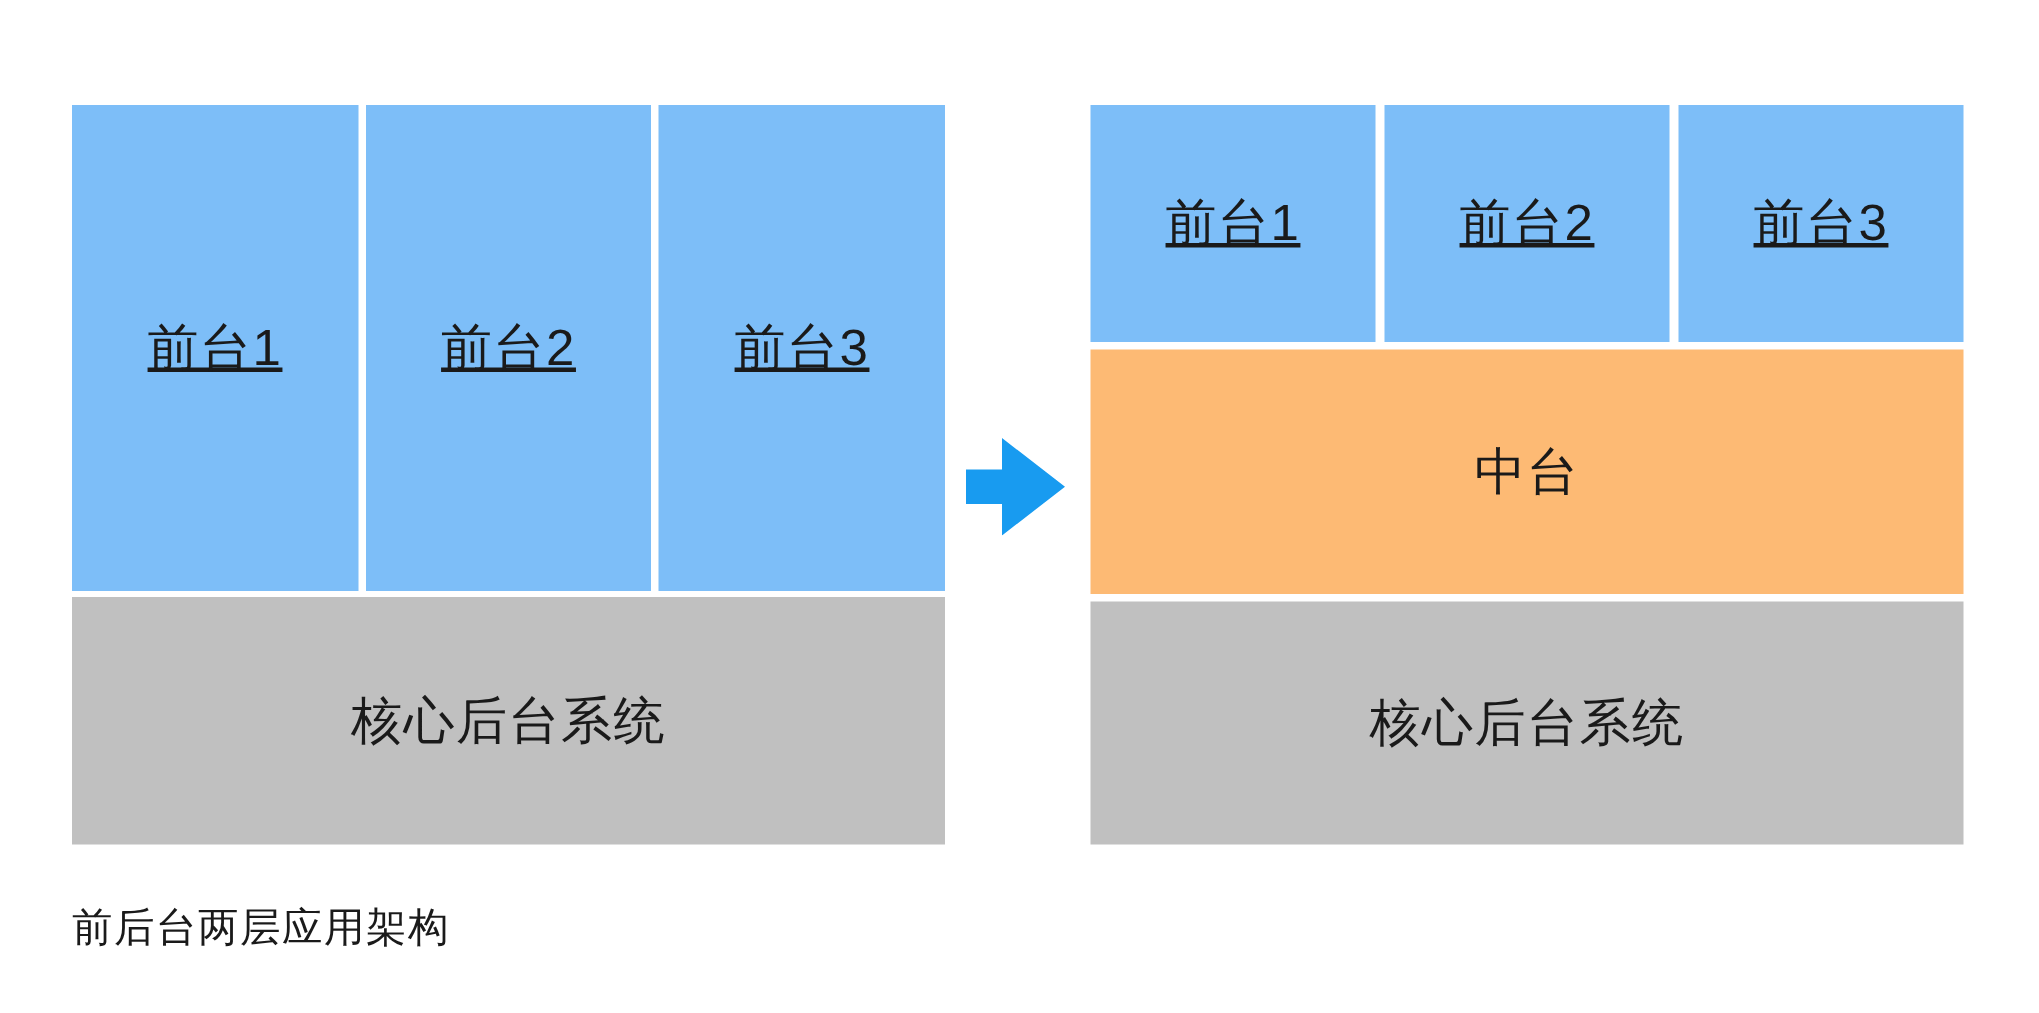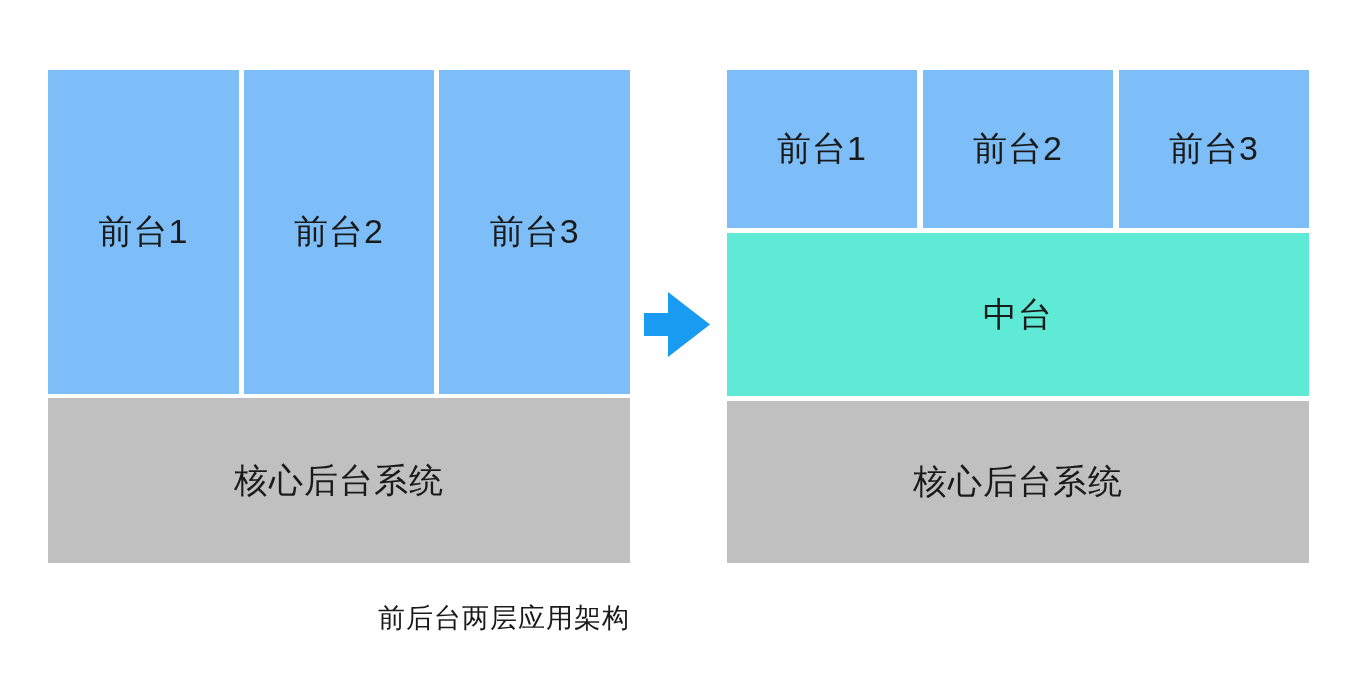--- a/index.html
+++ b/index.html
@@ -35,37 +35,37 @@
     gap: 6px;
   }
   .box {
     display: flex;
     align-items: center;
     justify-content: center;
     font-size: 34px;
     letter-spacing: 1px;
     color: #1a1a1a;
   }
-  .front-box { flex: 1 1 0; }
+  .front-box { flex: 1 1 0; text-decoration: underline; }
 
   .middle-box {
     height: 163px;
     margin-top: 5px;
   }
   #left-diagram .backend-box {
     height: 165px;
     margin-top: 4px;
   }
   #right-diagram .backend-box {
     height: 162px;
     margin-top: 5px;
   }
   .caption {
     margin-top: 37px;
-    text-align: right;
+    text-align: left;
     font-size: 27px;
     letter-spacing: 1px;
     color: #1a1a1a;
   }
   #transform-arrow {
     position: absolute;
     left: 644px;
     top: 292px;
     width: 66px;
     height: 65px;
@@ -87,15 +87,15 @@
 <svg id="transform-arrow" viewBox="0 0 66 65" aria-hidden="true">
   <polygon points="0,21 24,21 24,0 66,32.5 24,65 24,44 0,44" fill="#189BF0"></polygon>
 </svg>
 
 <div id="right-diagram" class="diagram">
   <div class="front-row">
     <div class="box front-box" style="background-color: rgb(125, 190, 248);">前台1</div>
     <div class="box front-box" style="background-color: rgb(125, 190, 248);">前台2</div>
     <div class="box front-box" style="background-color: rgb(125, 190, 248);">前台3</div>
   </div>
-  <div class="box middle-box" style="background-color: #5eead4;">中台</div>
+  <div class="box middle-box" style="background-color: #fdba74;">中台</div>
   <div class="box backend-box" style="background-color: rgb(192, 192, 192);">核心后台系统</div>
 </div>
 
 </body></html>

